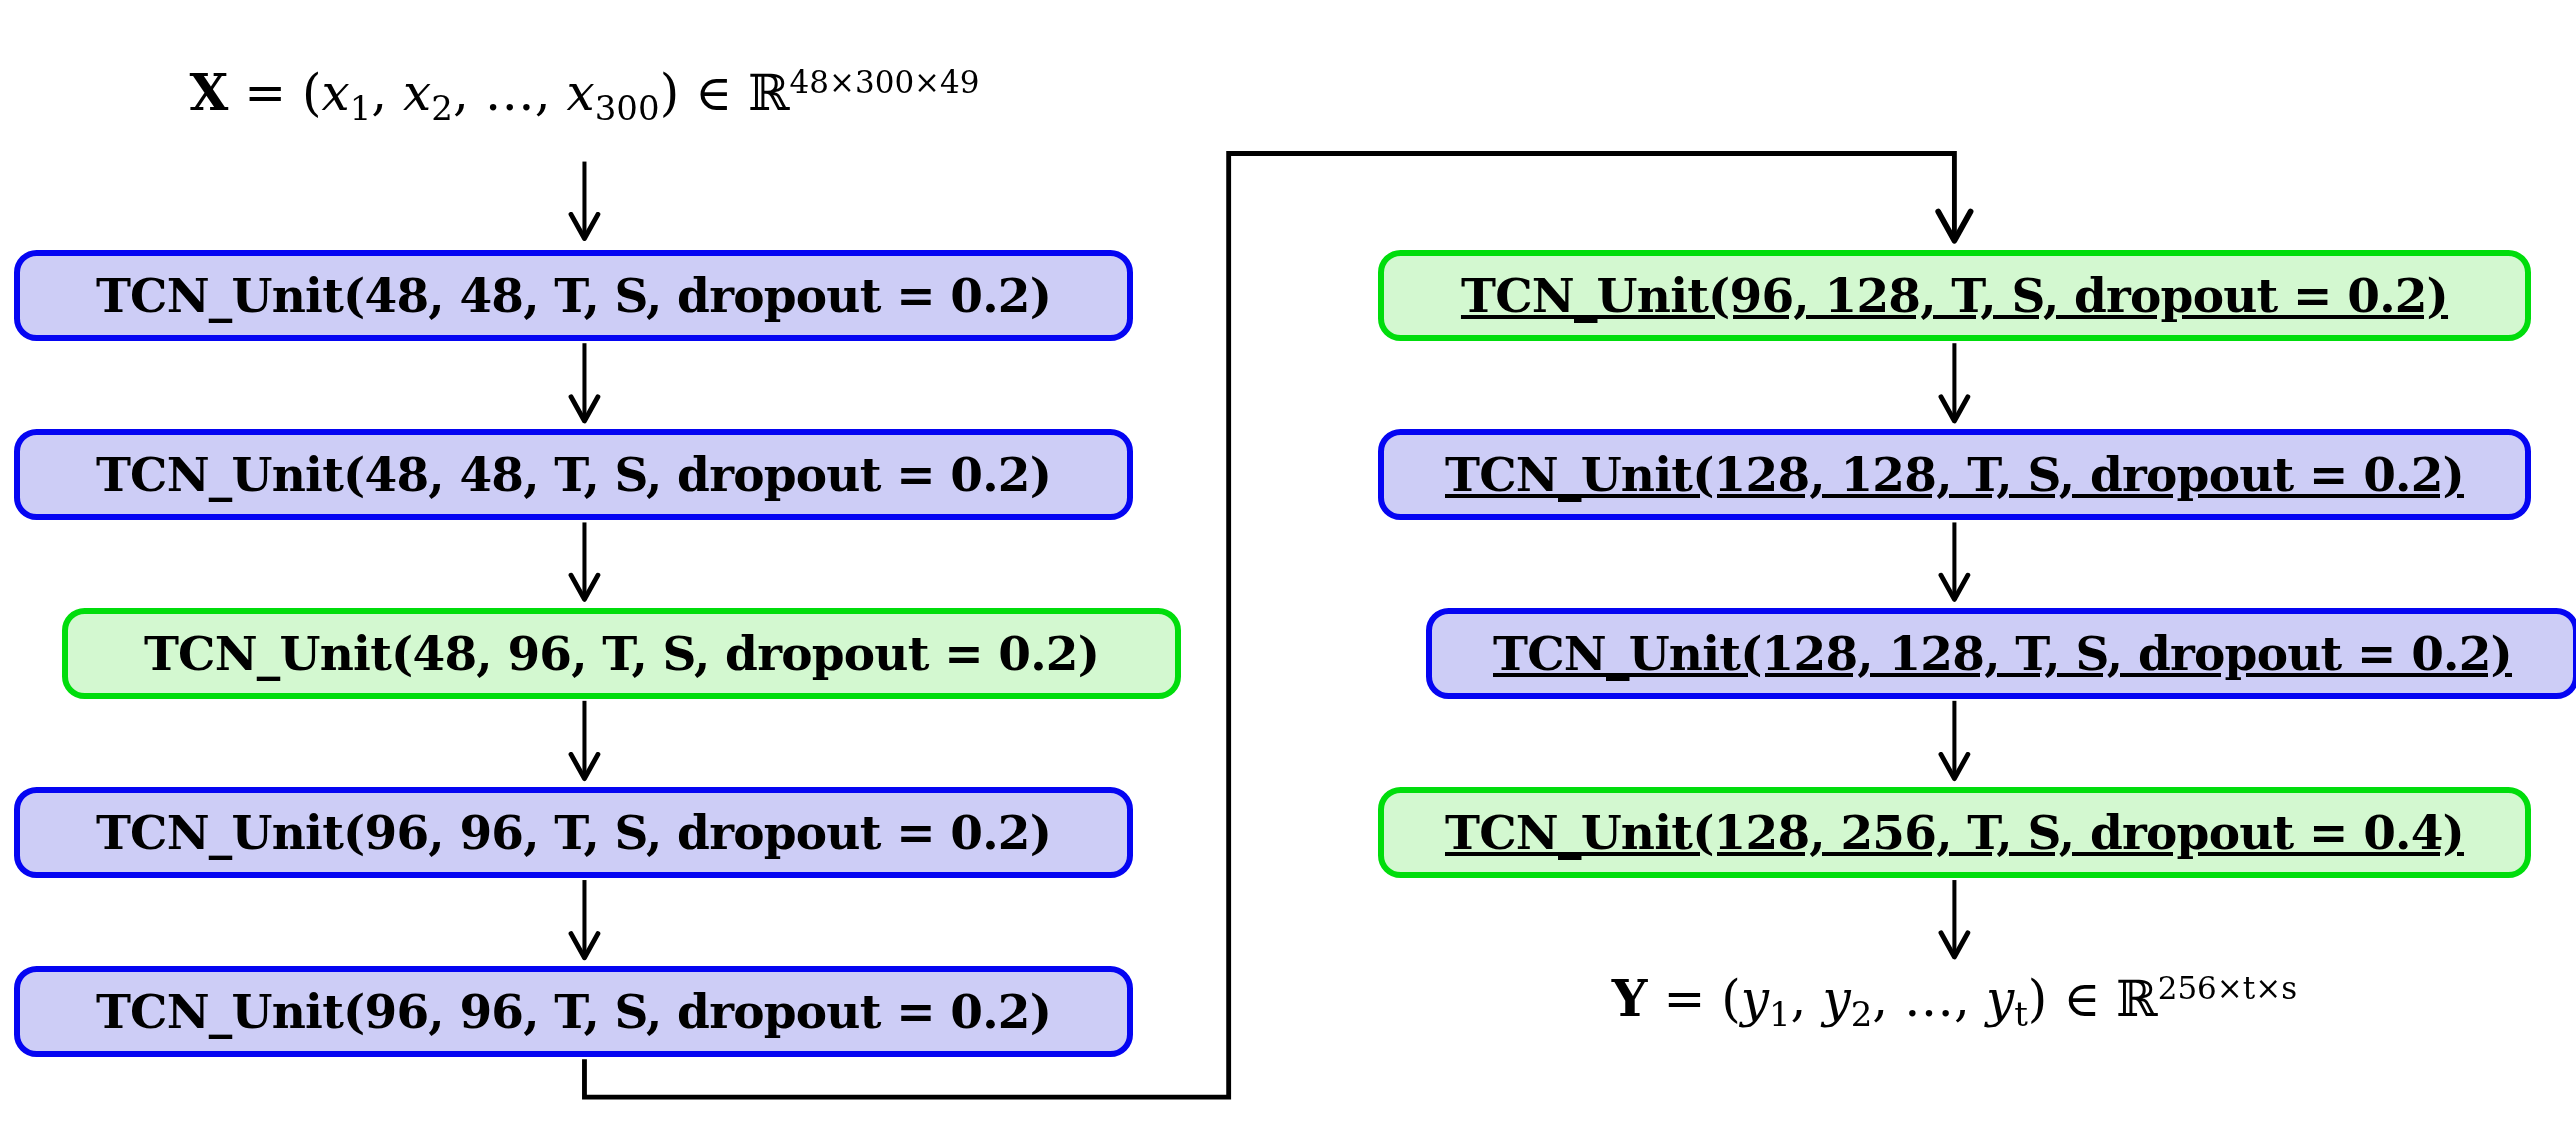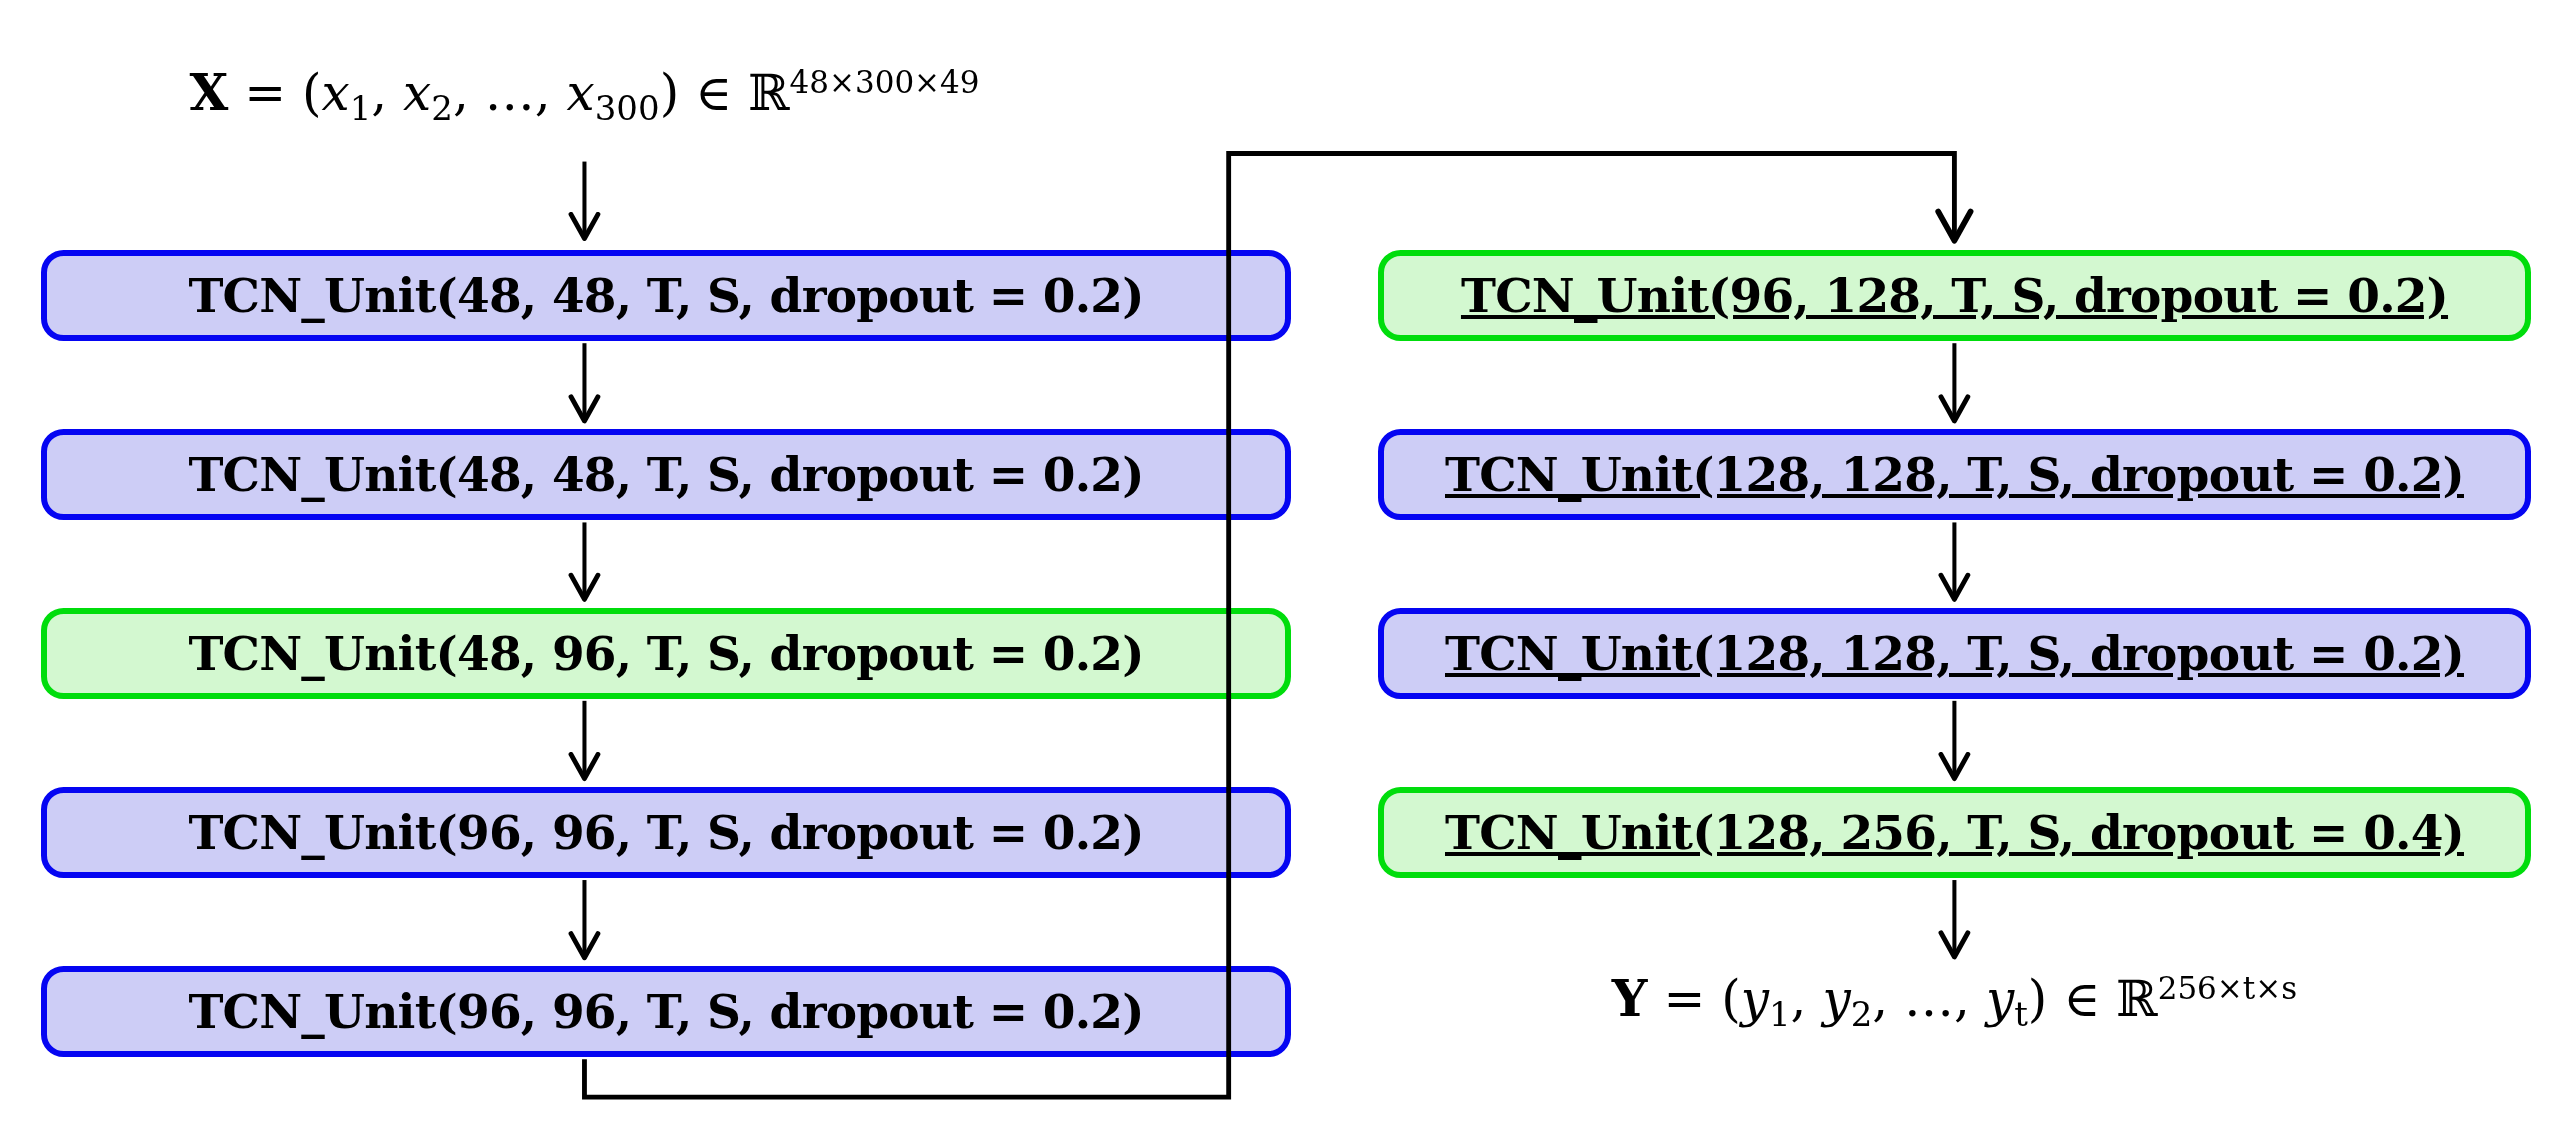--- a/index.html
+++ b/index.html
@@ -27,25 +27,25 @@
     display:flex;
     align-items:center;
     justify-content:center;
     font-weight:bold;
     font-size:47px;
     letter-spacing:-0.8px;
     white-space:nowrap;
   }
   .box[data-variant="blue"]  { background:var(--blue-fill);  border-color:var(--blue-border); }
   .box[data-variant="green"] { background:var(--green-fill); border-color:var(--green-border); }
-  .col-left  { left:41px;   width:1250px; }
+  .col-left  { left:14px;   width:1119px; }
   .col-right { left:1378px; width:1153px;text-decoration:underline; }
   .row1 { top:250px; }
   .row2 { top:429px; }
-  .row3 { top:608px; }
+  .row3 { top:608px;margin-left:48px; }
   .row4 { top:787px; }
   .row5 { top:966px; }
 
   .formula {
     position:absolute;
     width:969px;
     text-align:center;
     font-size:50px;
     white-space:nowrap;
   }

